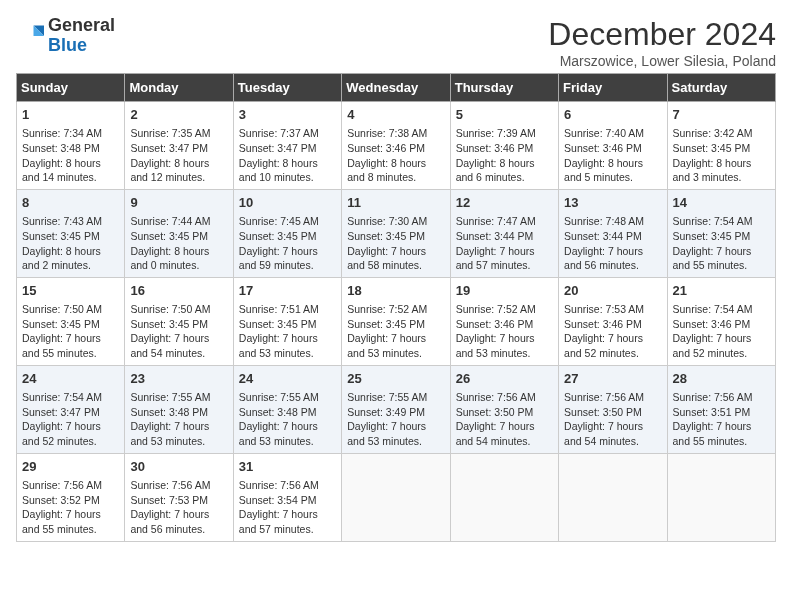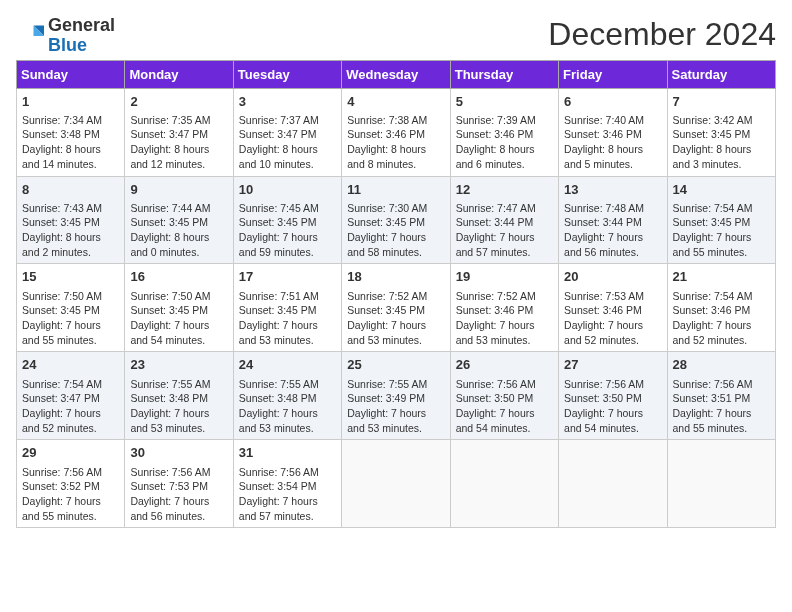--- a/index.html
+++ b/index.html
@@ -46,21 +46,21 @@
     .calendar-subtitle {
       font-size: 14px;
       color: #555;
     }
     table {
       width: 100%;
       border-collapse: collapse;
       font-size: 11px;
     }
     thead tr th {
-      background-color: #6d28d9;
+      background-color: #404040;
       color: #fff;
       padding: 6px 4px;
       text-align: left;
       font-size: 13px;
       font-weight: bold;
       border: 1px solid #aaa;
     }
     tbody tr td {
       vertical-align: top;
       padding: 4px 5px;
@@ -94,20 +94,21 @@
       <polygon points="20,4 32,4 32,16 20,4" fill="#1a6fb5"></polygon>
       <polygon points="20,4 32,16 20,16" fill="#4aa8e8"></polygon>
     </svg>
     <div class="logo-text">
       <div>General</div>
       <div><span>Blue</span></div>
     </div>
   </div>
   <div class="title-area">
     <div class="calendar-title">December 2024</div>
+    <div class="calendar-subtitle">Marszowice, Lower Silesia, Poland</div>
   </div>
 </div>
 
 <table>
   <thead>
     <tr>
     <th>Sunday</th>
         <th>Monday</th>
         <th>Tuesday</th>
         <th>Wednesday</th>

